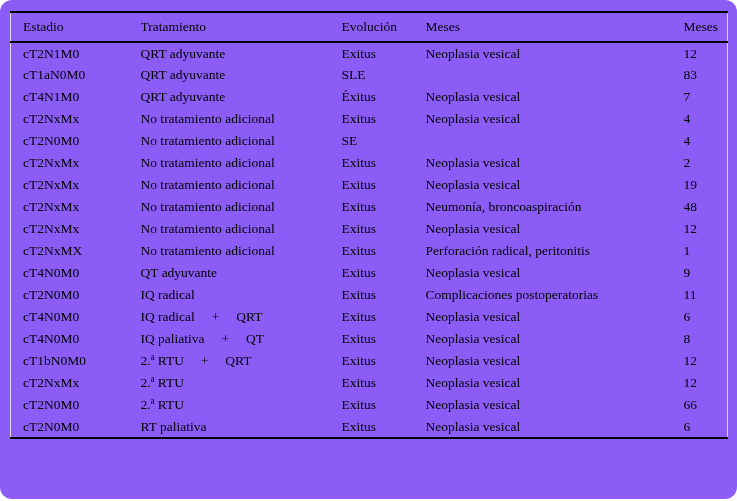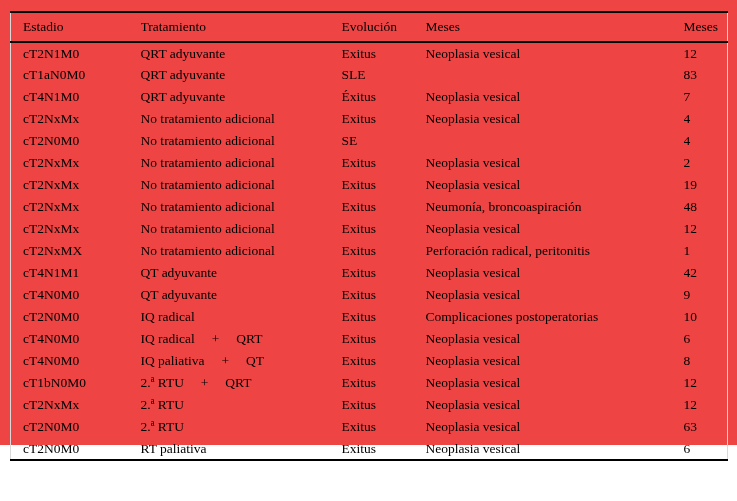--- a/index.html
+++ b/index.html
@@ -10,22 +10,23 @@
   body {
     width: 737px;
     height: 501px;
     overflow: hidden;
     font-family: "Liberation Serif", "DejaVu Serif", serif;
     color: #000000;
   }
   .page {
     position: relative;
     width: 737px;
-    height: 445px;
-    background: #ef4444;
+    height: 499px;
+    background: #8b5cf6;
+    border-radius: 12px;
   }
   table.data-table {
     position: absolute;
     left: 10px;
     top: 11px;
     width: 717px;
     border-collapse: collapse;
     table-layout: fixed;
     border-top: 2px solid #000000;
     border-bottom: 2px solid #000000;
@@ -151,39 +152,32 @@
           <td>12</td>
         </tr>
         <tr>
           <td>cT2NxMX</td>
           <td>No tratamiento adicional</td>
           <td>Exitus</td>
           <td>Perforación radical, peritonitis</td>
           <td>1</td>
         </tr>
         <tr>
-          <td>cT4N1M1</td>
-          <td>QT adyuvante</td>
-          <td>Exitus</td>
-          <td>Neoplasia vesical</td>
-          <td>42</td>
-        </tr>
-        <tr>
           <td>cT4N0M0</td>
           <td>QT adyuvante</td>
           <td>Exitus</td>
           <td>Neoplasia vesical</td>
           <td>9</td>
         </tr>
         <tr>
           <td>cT2N0M0</td>
           <td>IQ radical</td>
           <td>Exitus</td>
           <td>Complicaciones postoperatorias</td>
-          <td>10</td>
+          <td>11</td>
         </tr>
         <tr>
           <td>cT4N0M0</td>
           <td>IQ radical     +     QRT</td>
           <td>Exitus</td>
           <td>Neoplasia vesical</td>
           <td>6</td>
         </tr>
         <tr>
           <td>cT4N0M0</td>
@@ -204,21 +198,21 @@
           <td>2.ª RTU</td>
           <td>Exitus</td>
           <td>Neoplasia vesical</td>
           <td>12</td>
         </tr>
         <tr>
           <td>cT2N0M0</td>
           <td>2.ª RTU</td>
           <td>Exitus</td>
           <td>Neoplasia vesical</td>
-          <td>63</td>
+          <td>66</td>
         </tr>
         <tr>
           <td>cT2N0M0</td>
           <td>RT paliativa</td>
           <td>Exitus</td>
           <td>Neoplasia vesical</td>
           <td>6</td>
         </tr>
       </tbody>
   </table>

